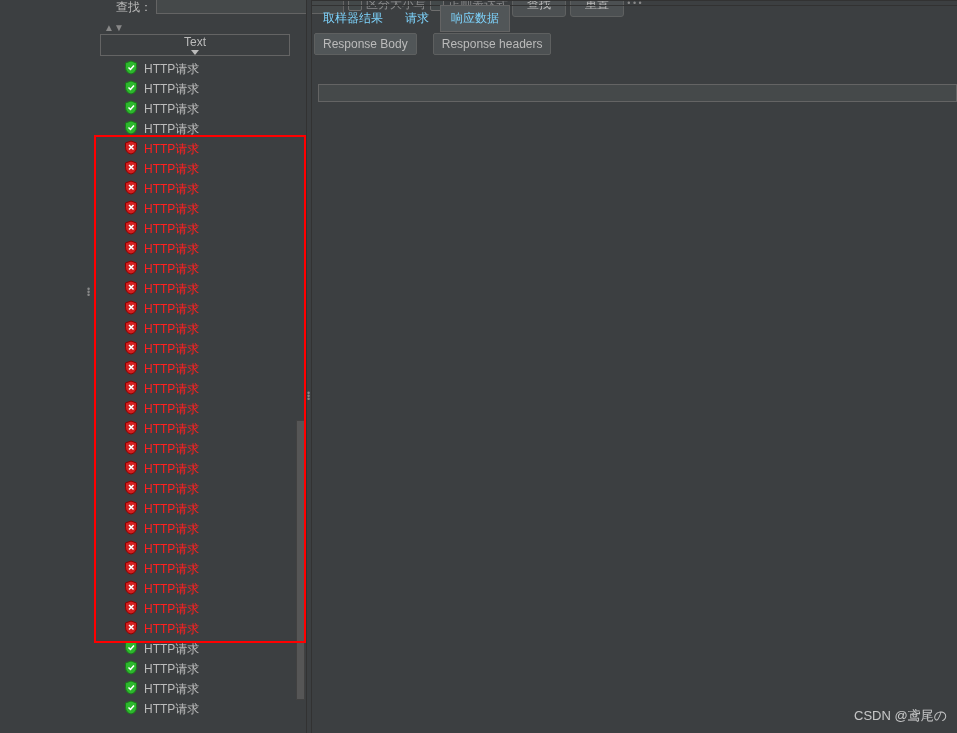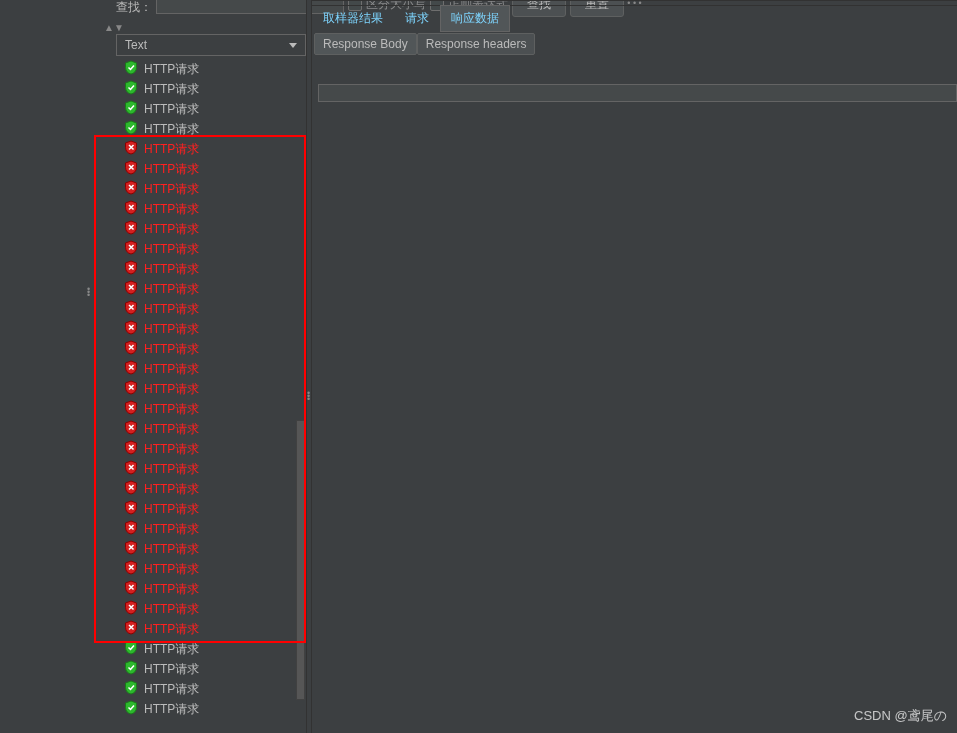--- a/index.html
+++ b/index.html
@@ -52,30 +52,31 @@
     }
     .sorter {
       position: absolute;
       left: 104px;
       top: 22px;
       font-size: 10px;
       color: #888;
     }
     .dropdown {
       position: absolute;
-      left: 116px;
+      left: 100px;
       top: 34px;
       width: 190px;
       height: 22px;
       background: #3c3f41;
       border: 1px solid #646464;
       display: flex;
       align-items: center;
       padding: 0 8px;
       justify-content: space-between;
+      flex-direction: column;
     }
     .dropdown-arrow {
       width: 0;
       height: 0;
       border-left: 4px solid transparent;
       border-right: 4px solid transparent;
       border-top: 5px solid #bbbbbb;
     }
     .tree-panel {
       position: absolute;
@@ -162,21 +163,21 @@
     }
     .tab.active {
       background: #515658;
       border: 1px solid #646464;
     }
     .sub-tabs {
       display: flex;
       height: 24px;
       align-items: center;
       margin-top: 2px;
-      gap: 0;
+      gap: 16px;
       padding-left: 2px;
     }
     .sub-tab {
       padding: 3px 8px;
       background: #4c5052;
       border: 1px solid #5e6060;
       border-radius: 2px;
       color: #bbbbbb;
     }
     .sub-tab.active {

